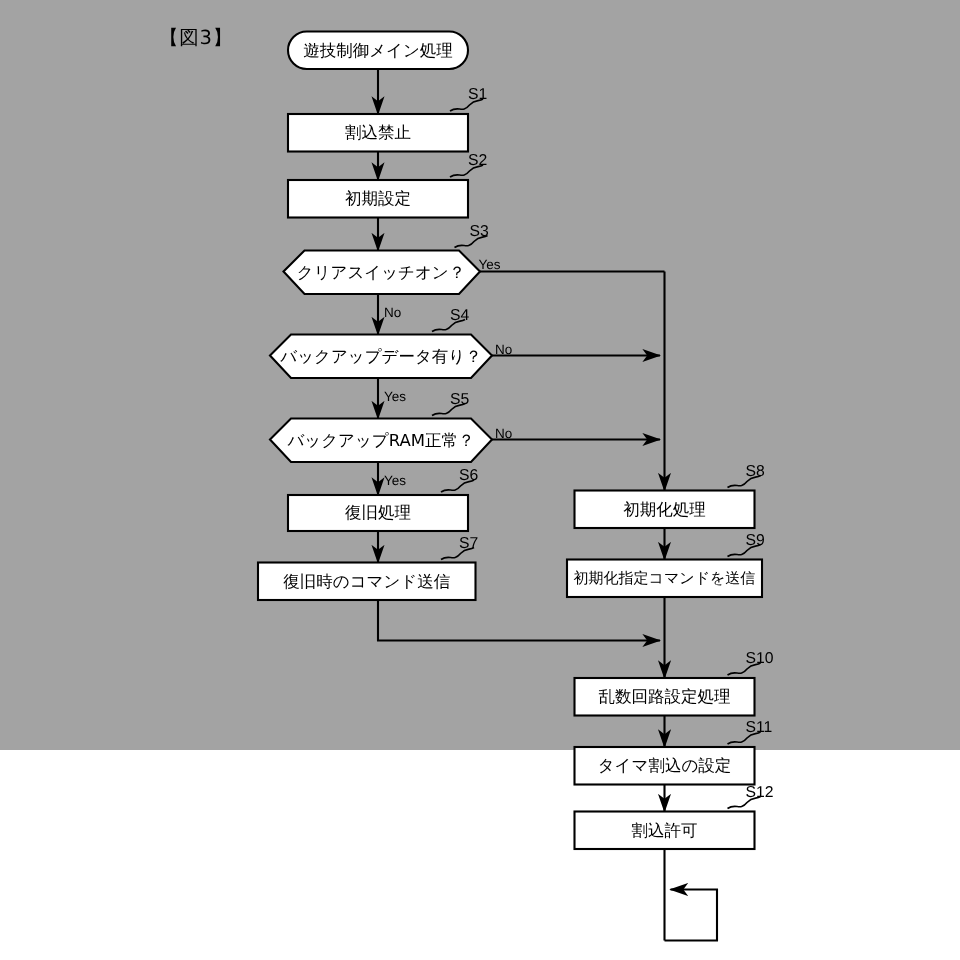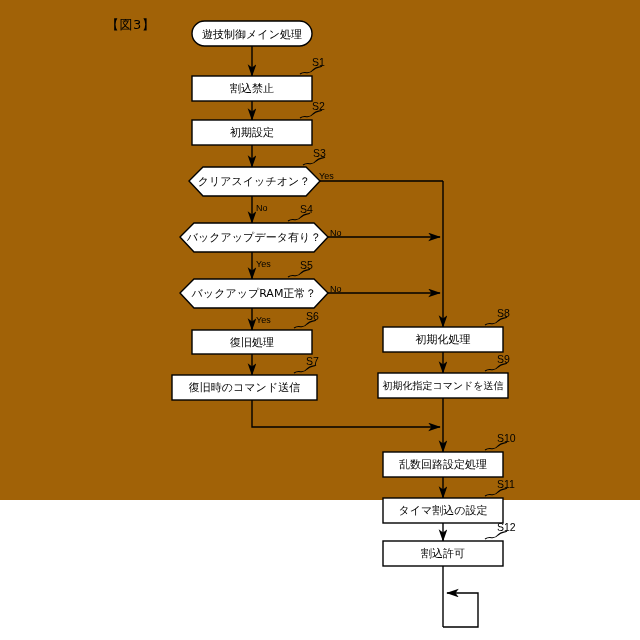--- a/index.html
+++ b/index.html
@@ -11,21 +11,21 @@
     width: 640px;
     height: 640px;
     font-family: "Liberation Sans", "DejaVu Sans", sans-serif;
     color: #000000;
     overflow: hidden;
   }
   #canvas {
     position: relative;
     width: 640px;
     height: 500px;
-    background: #a16207;
+    background: #a3a3a3;
   }
   #fig-label {
     position: absolute;
     left: 106px;
     top: 16px;
     font-size: 13px;
     letter-spacing: 0.5px;
     white-space: nowrap;
     font-family: "DejaVu Sans", "Liberation Sans", sans-serif;
   }

